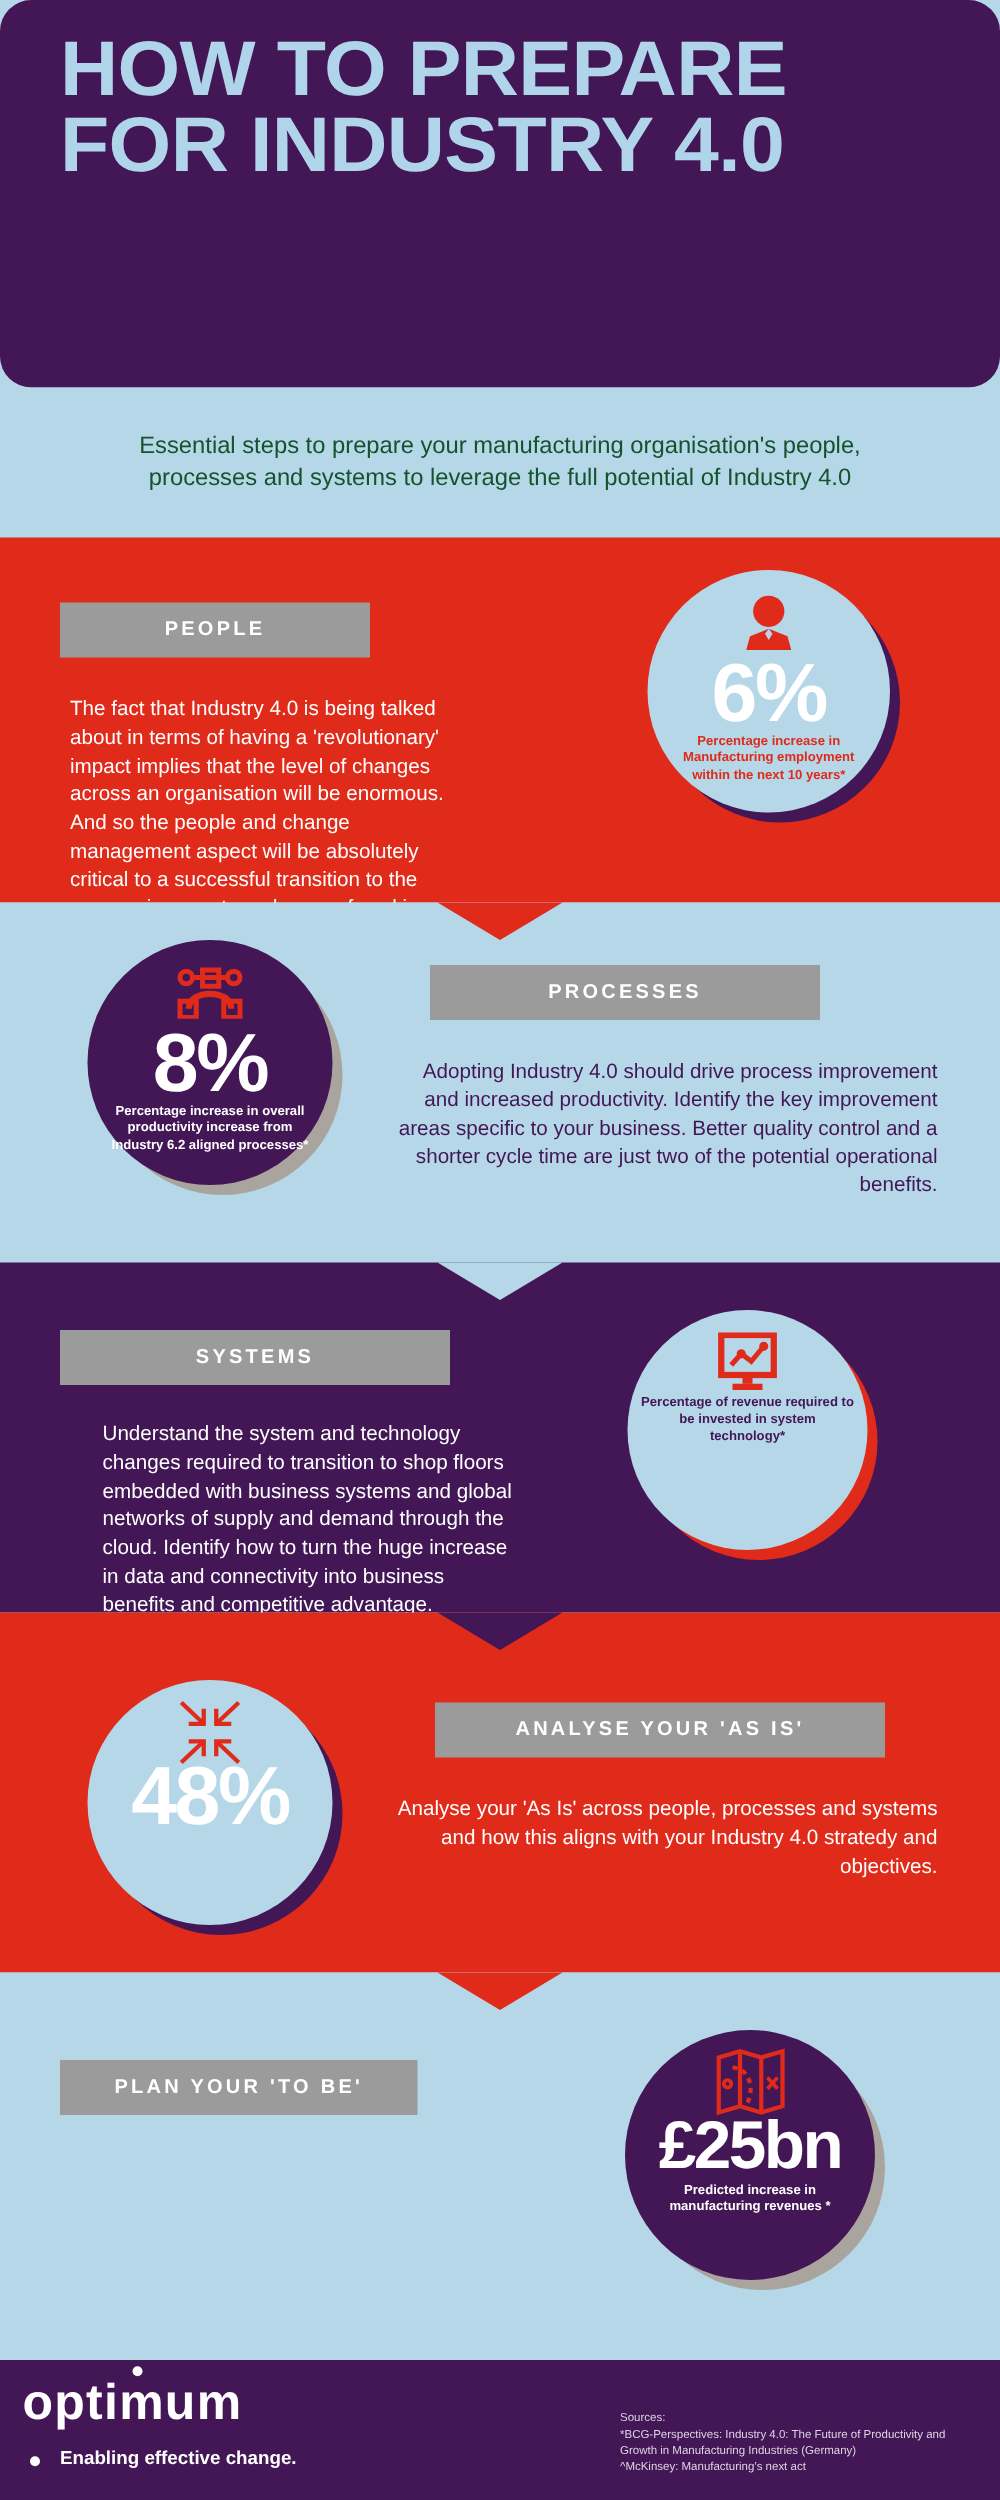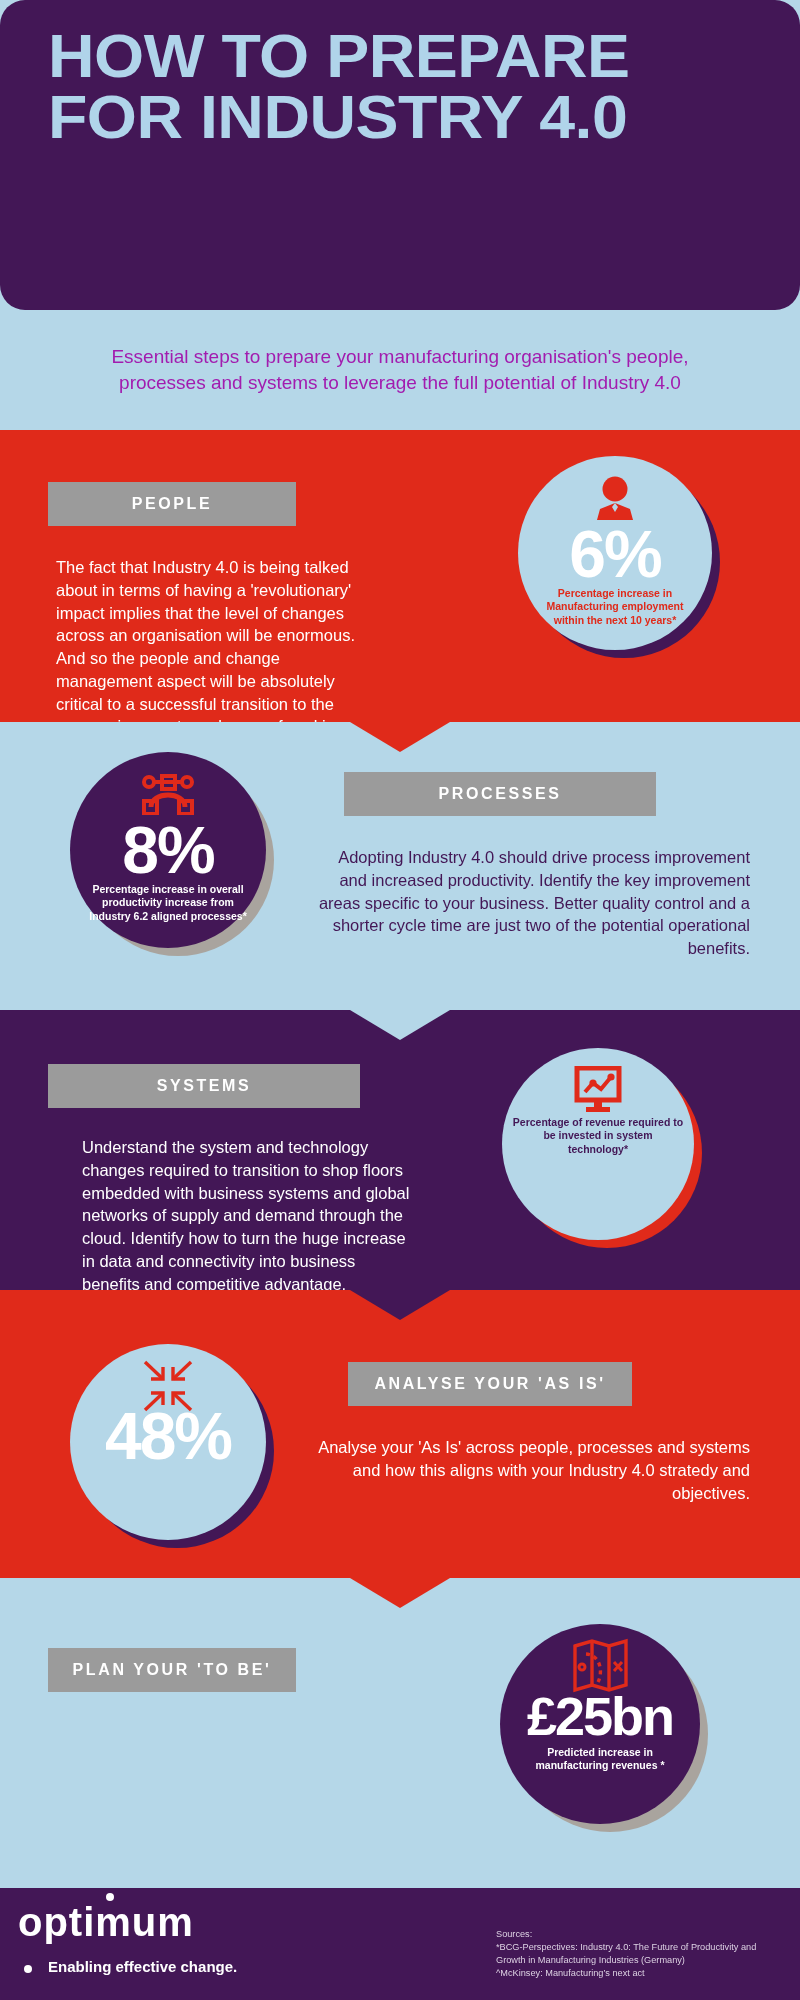--- a/index.html
+++ b/index.html
@@ -44,21 +44,21 @@
   .subtitle-band {
     position: absolute;
     left: 0; top: 310px;
     width: 800px; height: 120px;
     background: #b5d7e8;
     display: flex;
     align-items: center;
     justify-content: center;
   }
   .subtitle {
-    color: #a21caf;
+    color: #14532d;
     font-size: 19px;
     line-height: 1.38em;
     text-align: center;
     width: 640px;
   }
 
   
   .band { position: absolute; left: 0; width: 800px; }
   .band.red    { background: #e02a1a; }
   .band.blue   { background: #b5d7e8; }
@@ -264,21 +264,21 @@
         <rect x="23" y="34" width="8" height="7" fill="#e02a1a"></rect>
         <rect x="15" y="41" width="24" height="5" fill="#e02a1a"></rect>
       </svg>
     </div>
     <div class="cap" style="color:#431756;padding:0 10px;">Percentage of revenue required to be invested in system technology*</div>
   </div>
 
   <div class="band red" style="top:1290px;height:288px;"></div>
   <div class="chev red" style="top:1578px;"></div>
 
-  <div class="pill" style="left:348px;top:1362px;width:284px;">
+  <div class="pill" style="left:348px;top:1362px;width:360px;">
     <span>ANALYSE YOUR 'AS IS'</span>
   </div>
   <div class="copy white right" style="left:310px;top:1436px;width:440px;">Analyse your 'As Is' across people, processes and systems and how this aligns with your Industry 4.0 stratedy and objectives.</div>
 
   <div class="stat" style="left:70px;top:1344px;width:196px;height:196px;background:#b5d7e8;box-shadow:9px 9px 0 -1px #431756;">
     <div class="icon">
       <svg width="62" height="58" viewBox="0 0 62 58" aria-hidden="true">
         <g stroke="#e02a1a" stroke-width="3.4" fill="none">
           <line x1="8" y1="5" x2="26" y2="22"></line>
             <polyline points="26,10 26,22 14,22"></polyline>
@@ -289,21 +289,21 @@
           <line x1="54" y1="53" x2="36" y2="36"></line>
             <polyline points="36,48 36,36 48,36"></polyline>
         </g>
       </svg>
     </div>
     <div class="num" style="font-size:66px;margin-top:-4px;">48%</div>
   </div>
 
   <div class="band blue" style="top:1578px;height:310px;"></div>
 
-  <div class="pill" style="left:48px;top:1648px;width:248px;">
+  <div class="pill" style="left:48px;top:1648px;width:286px;">
     <span>PLAN YOUR 'TO BE'</span>
   </div>
 
   <div class="stat" style="left:500px;top:1624px;width:200px;height:200px;background:#431756;box-shadow:10px 10px 0 -2px #a9a49e;">
     <div class="icon">
       <svg width="62" height="58" viewBox="0 0 62 58" aria-hidden="true">
         <g stroke="#e02a1a" stroke-width="3.4" fill="none">
           <path d="M6 9 L23 4 L40 9 L57 4 L57 48 L40 53 L23 48 L6 53 Z"></path>
           <line x1="23" y1="4" x2="23" y2="48"></line>
           <line x1="40" y1="9" x2="40" y2="53"></line>

